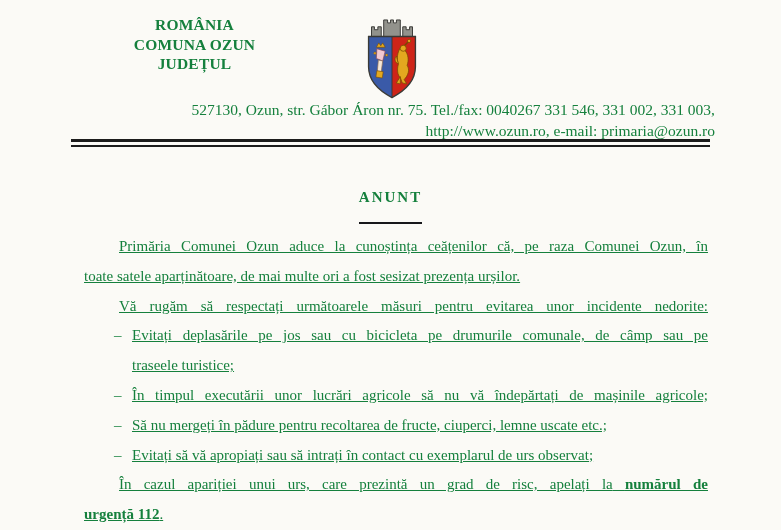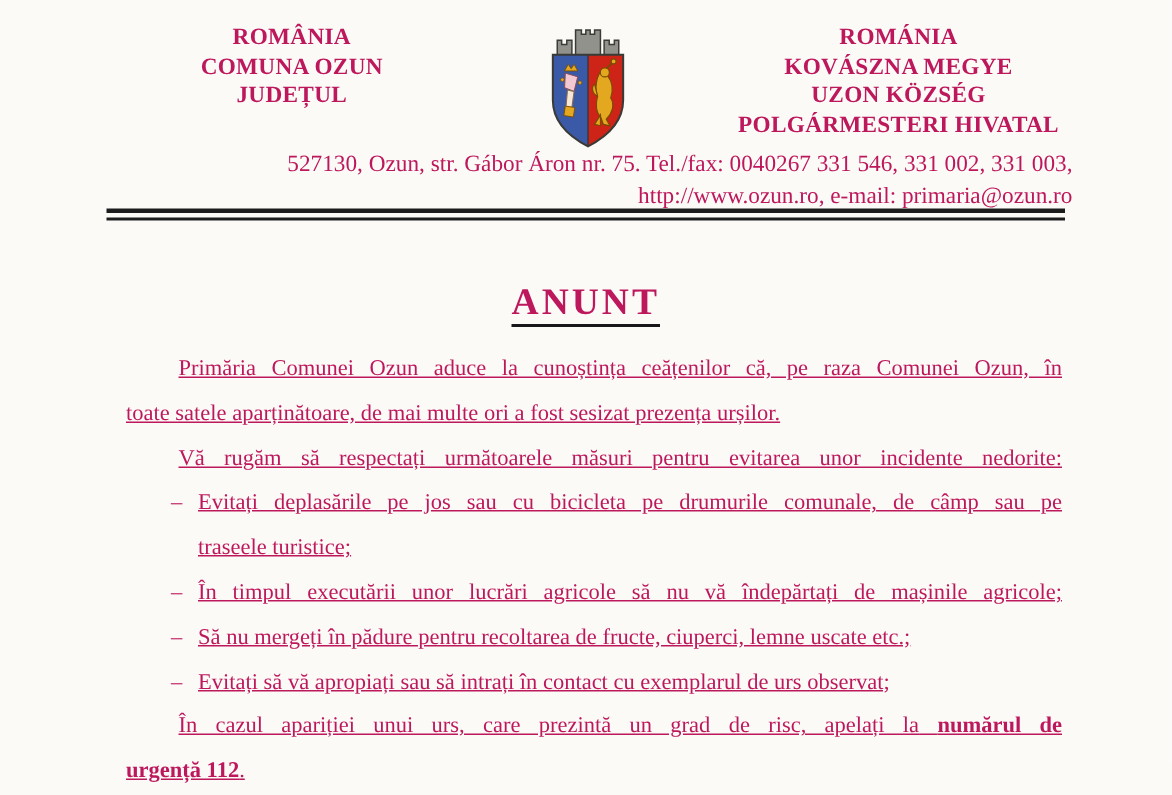--- a/index.html
+++ b/index.html
@@ -1,37 +1,37 @@
 <!DOCTYPE html>
 <html><head>
 <meta charset="utf-8">
 <style>
   html,body{margin:0;padding:0;}
   .page{
     position:relative;
     width:781px;height:530px;
     background:#fbfaf6;
-    color:#be185d;
+    color:#15803d;
     font-family:"Liberation Serif","DejaVu Serif",serif;
     overflow:hidden;
   }
   
   .hblock{position:absolute;top:15px;text-align:center;font-weight:bold;
           font-size:15.5px;line-height:19.5px;letter-spacing:.2px;}
   .hleft{left:62px;width:265px;}
   .hright{left:428px;width:342px;}
   .crest{position:absolute;left:364px;top:18px;width:56px;height:82px;}
   .address{position:absolute;left:85px;top:100px;width:630px;text-align:right;
            font-size:15.5px;line-height:20.5px;}
   .rule{position:absolute;left:71px;top:139px;width:639px;height:3px;
         border-top:3px solid #1c1c1c;border-bottom:2px solid #1c1c1c;}
   
   .title-wrap{position:absolute;left:0;top:188px;width:100%;text-align:center;}
-  .title-wrap b{font-size:25px;letter-spacing:2px;
-                border-bottom:2.5px solid #17171a;padding-bottom:1px;}
+  .title-wrap b{font-size:15px;letter-spacing:2px;
+                border-bottom:2.5px solid #17171a;padding-bottom:17px;}
   
   .docbody{position:absolute;left:84px;top:232px;width:624px;
            font-size:15px;text-decoration:underline;}
   .line{height:29.8px;line-height:29.8px;white-space:nowrap;}
   .line.stretch{text-align:justify;text-align-last:justify;}
   .line.indent{padding-left:35px;}
   .line.bullet{padding-left:48px;position:relative;}
   .line .dash{position:absolute;left:30px;top:0;}
 </style>
 </head>
@@ -74,26 +74,20 @@
         <path d="M37,30 C40.5,28 43,30.5 41.5,33.5 C44.5,37 45.5,43 43.5,48.5 C46.5,53 44.5,59 40.5,63 L43,67.5 L38.5,66.5 L36.5,61 C33.5,58.5 33,52.5 34.5,47.5 C32.5,42 33.5,34.5 37,30 Z"></path>
         <circle cx="39.5" cy="31" r="3.1"></circle>
         <path d="M36.5,60 L32.5,66.5 L36.5,67.5 Z"></path>
         <path d="M34.5,47 C31,46 30,41 32.5,39 Z"></path>
       </g>
     </g>
     <line x1="28" y1="19" x2="28" y2="81" stroke="#3a3a36" stroke-width="1"></line>
     <path d="M4,19 H52 V50 C52,64 41.5,74.5 28,81.5 C14.5,74.5 4,64 4,50 Z" fill="none" stroke="#3a3a36" stroke-width="1.4"></path>
   </svg>
 
-  <div class="hblock hright">
-    <div>ROMÁNIA</div>
-    <div>KOVÁSZNA MEGYE</div>
-    <div>UZON KÖZSÉG</div>
-    <div>POLGÁRMESTERI HIVATAL</div>
-  </div>
 
   <div class="address">
     <div>527130, Ozun, str. Gábor Áron nr. 75. Tel./fax: 0040267 331 546, 331 002, 331 003,</div>
     <div>http://www.ozun.ro, e-mail: primaria@ozun.ro</div>
   </div>
 
   <div class="rule"></div>
 
   <div class="title-wrap">
     <b>ANUNT</b>

